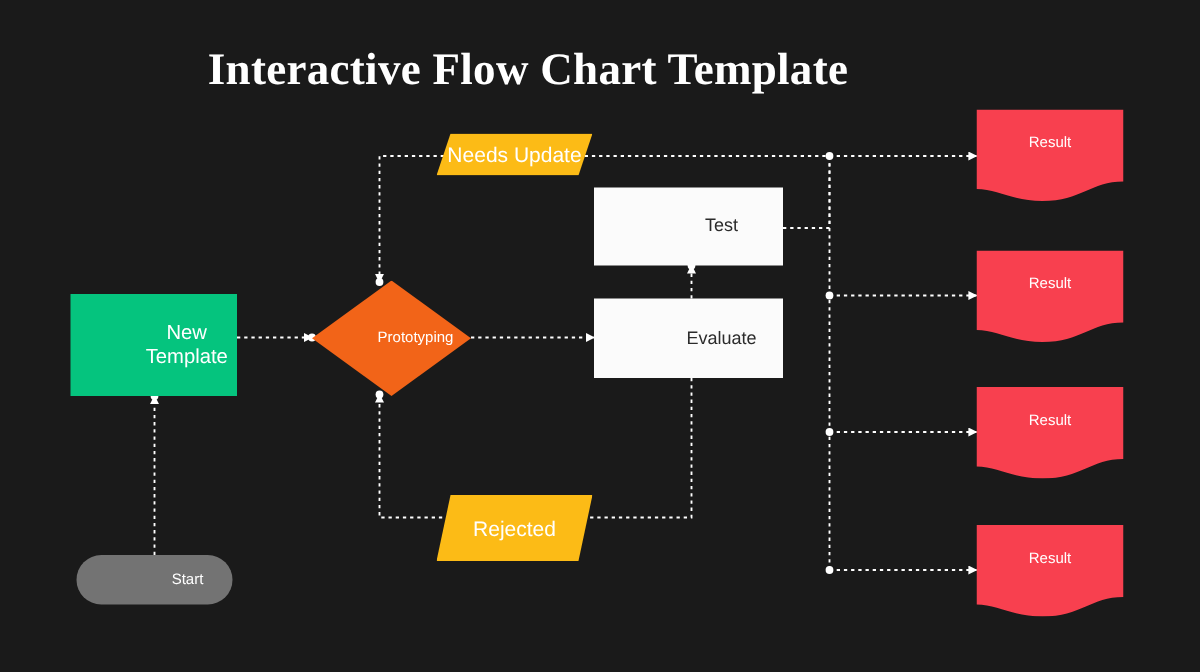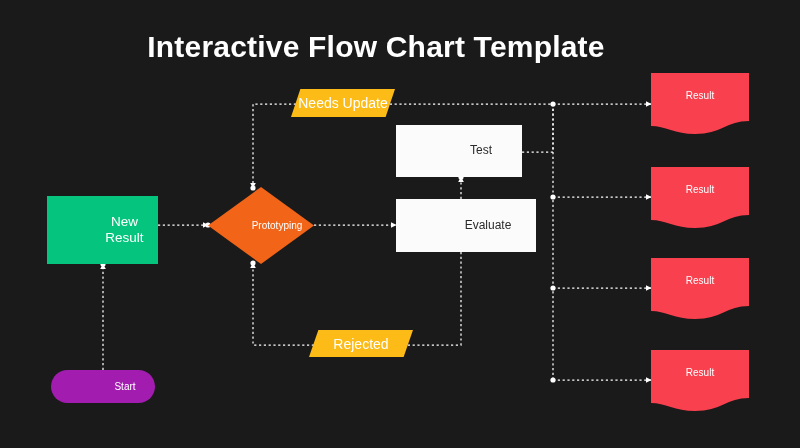--- a/index.html
+++ b/index.html
@@ -20,22 +20,21 @@
   #title {
     position: absolute;
     left: 0;
     top: 30px;
     width: 704px;
     text-align: center;
     color: #ffffff;
     font-size: 30px;
     font-weight: bold;
     letter-spacing: 0.2px;
-    font-family: Liberation Sans, sans-serif;
-    margin-left: 24px;
+    font-family: Liberation Serif, serif;
   }
 
   
   #connectors {
     position: absolute;
     left: 0; top: 0;
     width: 800px; height: 448px;
   }
 
   
@@ -50,21 +49,21 @@
     padding-left: 44px;
   }
 
   .node-newproject {
     background: #05c47e;
     color: #ffffff;
     font-size: 13.5px;
   }
 
   .node-start {
-    background: #a21caf;
+    background: #737373;
     color: #ffffff;
     font-size: 10px;
     border-radius: 999px;
   }
 
   .node-decision-wrap {
     position: absolute;
   }
   .node-decision-shape {
     position: absolute;
@@ -182,43 +181,43 @@
       <circle cx="553" cy="288" r="2.6"></circle>
       <circle cx="553" cy="380" r="2.6"></circle>
     </g>
   </svg>
 
   <div class="node node-start" style="left:51px; top:370px; width:104px; height:33px;">
     <span>Start</span>
   </div>
 
   <div class="node node-newproject" style="left:47px; top:196px; width:111px; height:68px;">
-    <span>New Result</span>
+    <span>New Template</span>
   </div>
 
   <div class="node-decision-wrap" style="left:208px; top:187px; width:106px; height:77px;">
     <div class="node-decision-shape"></div>
     <div class="node-decision-label">Prototyping</div>
   </div>
 
   <div class="node-parallelogram-wrap" style="left:291px; top:89px; width:104px; height:28px;">
     <div class="node-parallelogram-shape"></div>
     <div class="node-parallelogram-label">Needs Update</div>
   </div>
 
-  <div class="node-parallelogram-wrap" style="left:309px; top:330px; width:104px; height:27px;">
+  <div class="node-parallelogram-wrap" style="left:291px; top:330px; width:104px; height:44px;">
     <div class="node-parallelogram-shape"></div>
     <div class="node-parallelogram-label">Rejected</div>
   </div>
 
   <div class="node node-process" style="left:396px; top:125px; width:126px; height:52px;">
     <span>Test</span>
   </div>
 
-  <div class="node node-process" style="left:396px; top:199px; width:140px; height:53px;">
+  <div class="node node-process" style="left:396px; top:199px; width:126px; height:53px;">
     <span>Evaluate</span>
   </div>
 
   <div class="node-doc-wrap" style="left:651px; top:73px; width:98px; height:61px;">
     <svg class="node-doc-shape" viewBox="0 0 98 61" preserveAspectRatio="none">
       <path d="M0,0 L98,0 L98,48 C76,48 70,61 44,61 C24,61 14,53 0,53 Z" fill="#f8404f"></path>
     </svg>
     <div class="node-doc-label">Result</div>
   </div>
 

